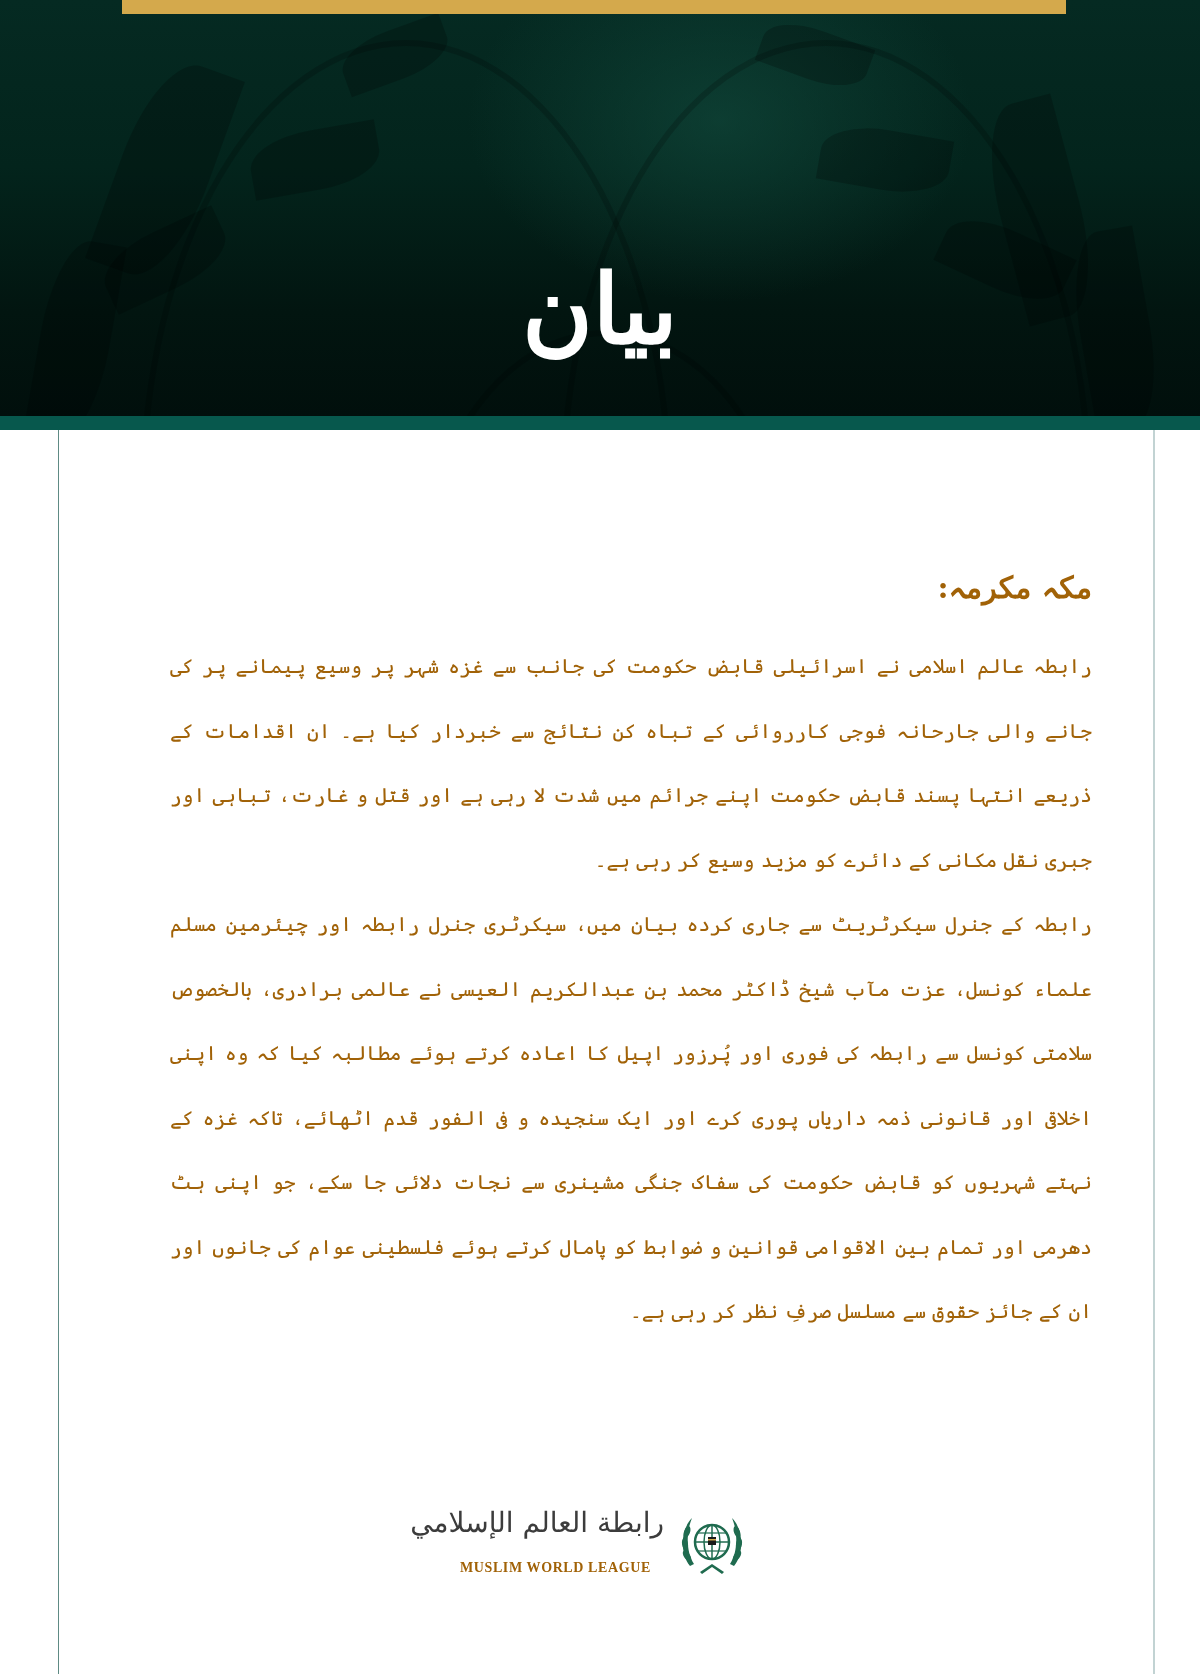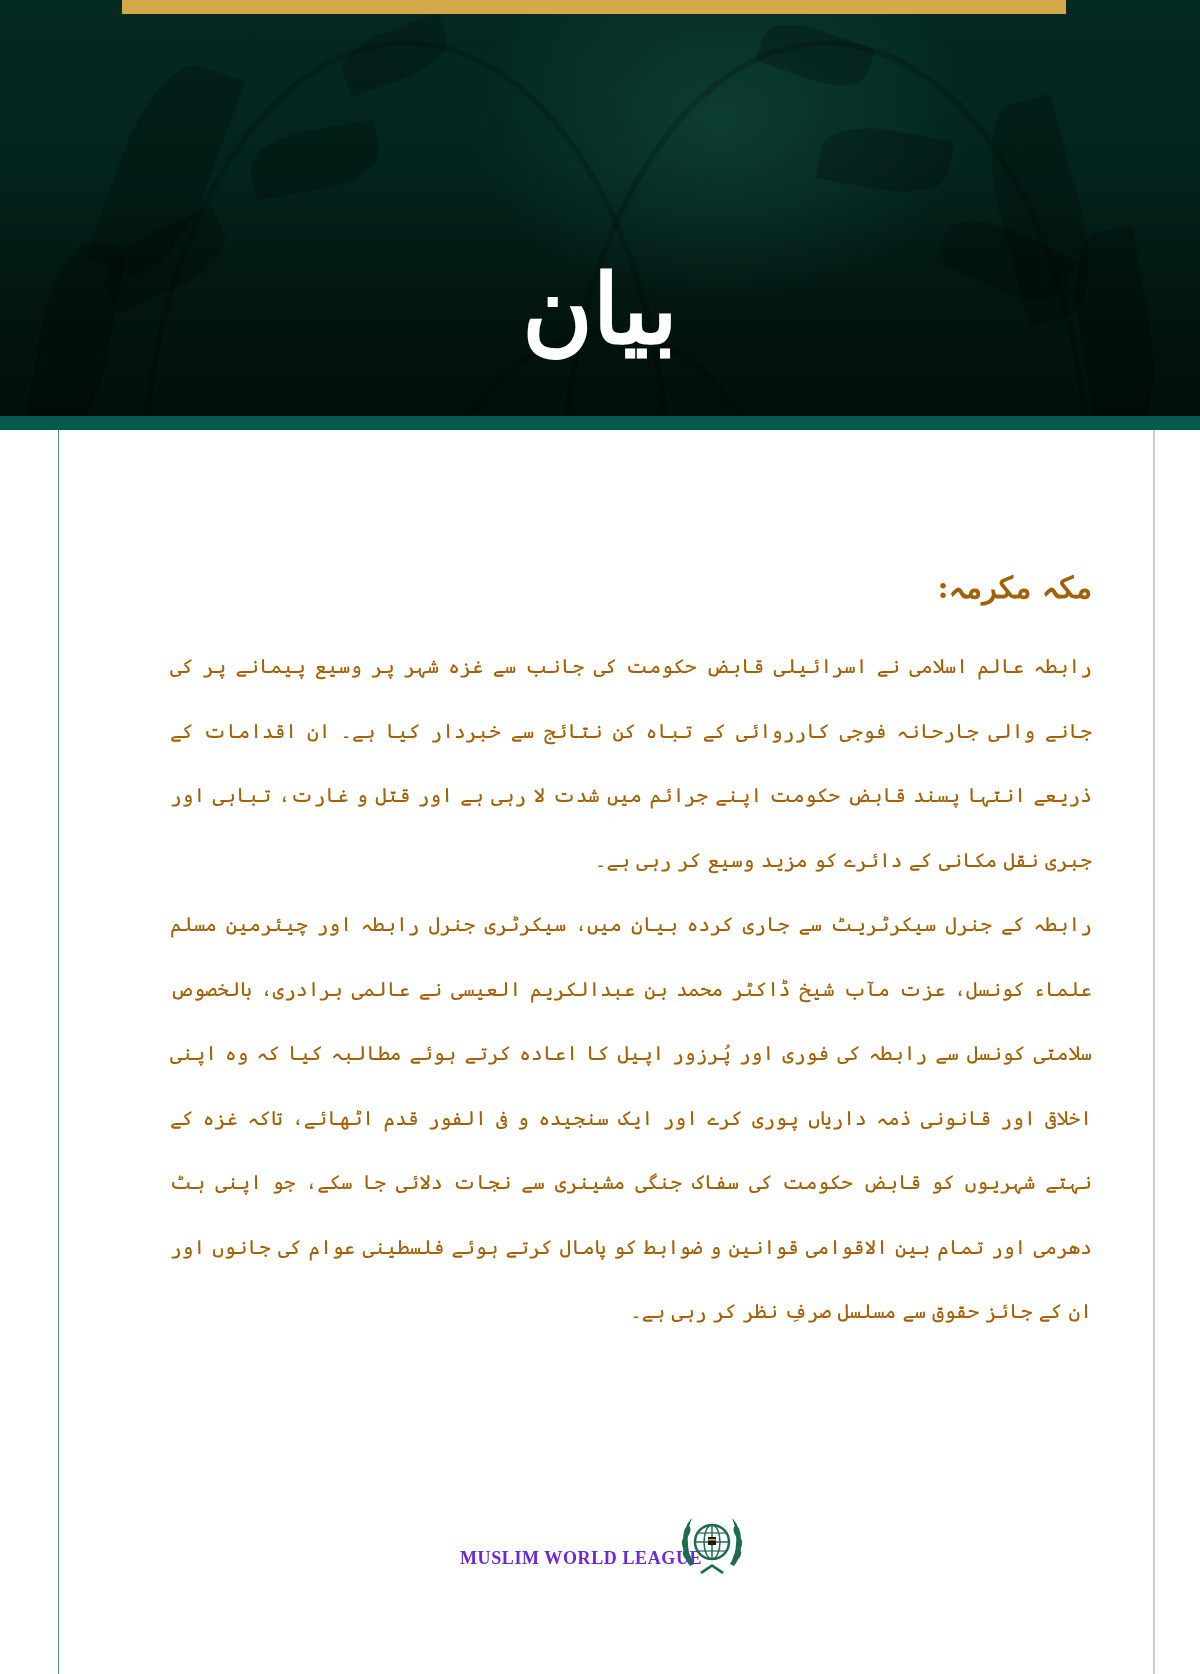--- a/index.html
+++ b/index.html
@@ -102,25 +102,25 @@
       right: 88px; top: 4px;
       font-family: "DejaVu Serif", serif;
       font-size: 28px;
       color: #3c3c3c;
       direction: rtl;
       white-space: nowrap;
       letter-spacing: -1px;
     }
     .logo-en {
       position: absolute;
-      left: 8px; top: 46px;
+      left: 8px; top: 58px;
       font-family: "Liberation Serif", serif;
       font-weight: bold;
-      font-size: 18px;
-      color: #6d28d9;
+      font-size: 14px;
+      color: #a16207;
       letter-spacing: 0.6px;
       white-space: nowrap;
     }
     .logo-emblem {
       position: absolute;
       right: 4px; top: 4px;
       width: 72px; height: 72px;
     }
   </style>
 </head>
@@ -149,20 +149,21 @@
 <div class="side-line-left"></div>
 <div class="side-line-right"></div>
 
 <div class="content">
   <div class="dateline">مکہ مکرمہ:</div>
   <p class="para">رابطہ عالم اسلامی نے اسرائیلی قابض حکومت کی جانب سے غزہ شہر پر وسیع پیمانے پر کی جانے والی جارحانہ فوجی کارروائی کے تباہ کن نتائج سے خبردار کیا ہے۔ ان اقدامات کے ذریعے انتہا پسند قابض حکومت اپنے جرائم میں شدت لا رہی ہے اور قتل و غارت، تباہی اور جبری نقل مکانی کے دائرے کو مزید وسیع کر رہی ہے۔</p>
   <p class="para">رابطہ کے جنرل سیکرٹریٹ سے جاری کردہ بیان میں، سیکرٹری جنرل رابطہ اور چیئرمین مسلم علماء کونسل، عزت مآب شیخ ڈاکٹر محمد بن عبدالکریم العیسی نے عالمی برادری، بالخصوص سلامتی کونسل سے رابطہ کی فوری اور پُرزور اپیل کا اعادہ کرتے ہوئے مطالبہ کیا کہ وہ اپنی اخلاقی اور قانونی ذمہ داریاں پوری کرے اور ایک سنجیدہ و فی الفور قدم اٹھائے، تاکہ غزہ کے نہتے شہریوں کو قابض حکومت کی سفاک جنگی مشینری سے نجات دلائی جا سکے، جو اپنی ہٹ دھرمی اور تمام بین الاقوامی قوانین و ضوابط کو پامال کرتے ہوئے فلسطینی عوام کی جانوں اور ان کے جائز حقوق سے مسلسل صرفِ نظر کر رہی ہے۔</p>
 </div>
 
 <div class="footer-logo">
+  <div class="logo-ar">رابطة العالم الإسلامي</div>
   <div class="logo-en">MUSLIM WORLD LEAGUE</div>
   <svg class="logo-emblem" viewBox="0 0 72 72">
     <g fill="#1f6b4f">
       <path d="M14 60 C4 48 4 24 16 12 C10 26 10 46 18 58 Z"></path>
       <path d="M58 60 C68 48 68 24 56 12 C62 26 62 46 54 58 Z"></path>
       <ellipse cx="9" cy="38" rx="3" ry="6" transform="rotate(-10 9 38)"></ellipse>
       <ellipse cx="11" cy="26" rx="3" ry="6" transform="rotate(20 11 26)"></ellipse>
       <ellipse cx="11" cy="50" rx="3" ry="6" transform="rotate(-35 11 50)"></ellipse>
       <ellipse cx="63" cy="38" rx="3" ry="6" transform="rotate(10 63 38)"></ellipse>
       <ellipse cx="61" cy="26" rx="3" ry="6" transform="rotate(-20 61 26)"></ellipse>

